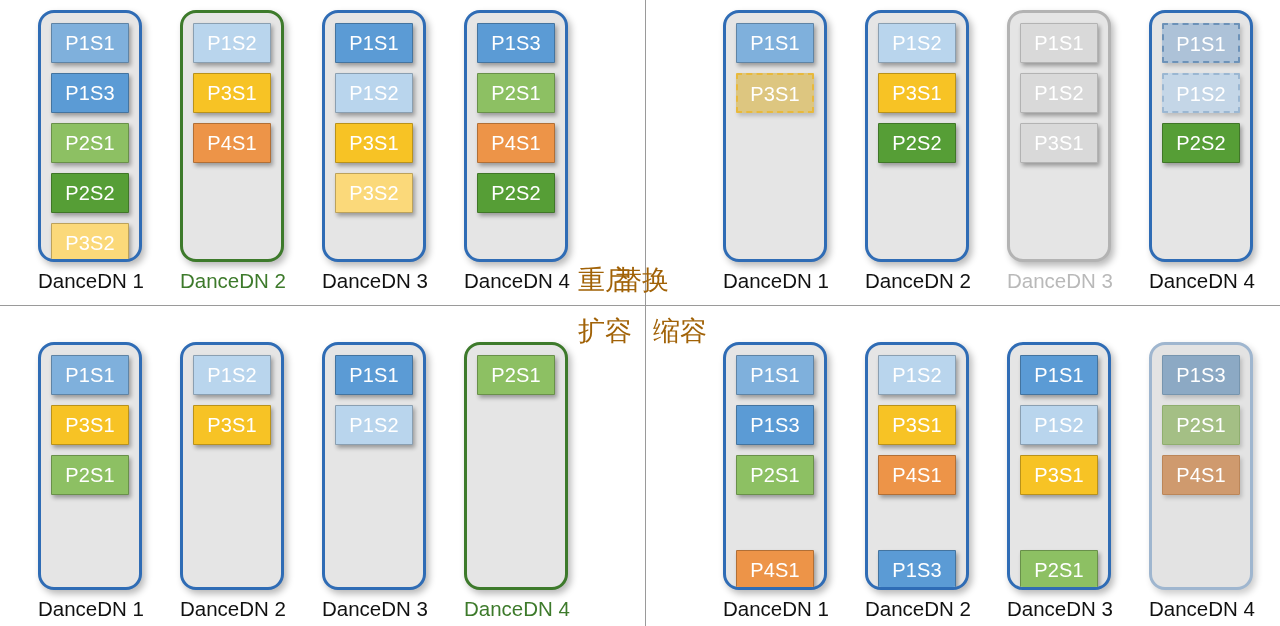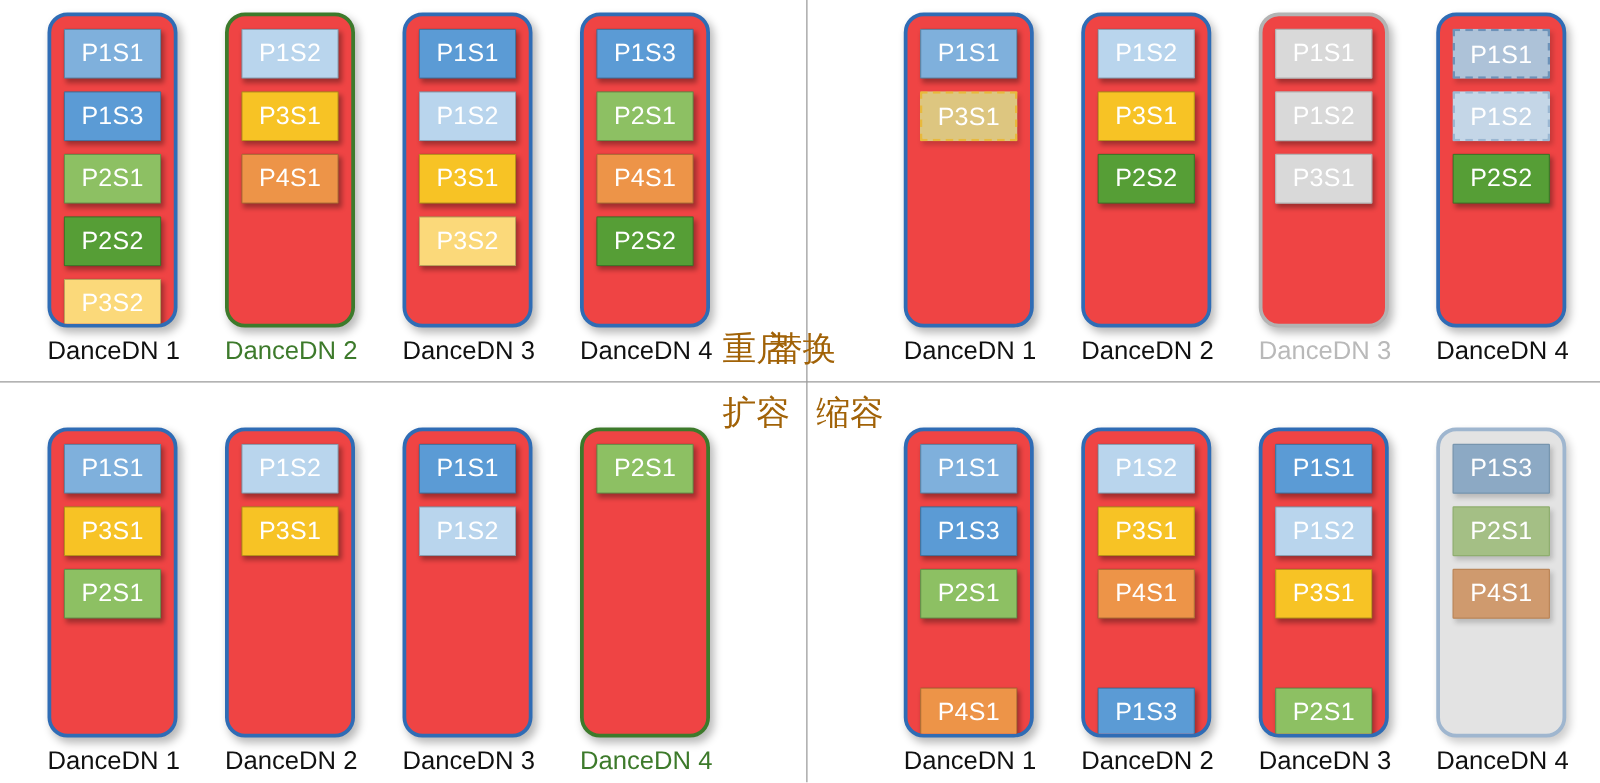--- a/index.html
+++ b/index.html
@@ -37,21 +37,21 @@
   
   .node{
     position:absolute;
     width:104px;
   }
   .node .shell{
     position:relative;
     box-sizing:border-box;
     border:3px solid #2f6cb5;
     border-radius:16px;
-    background:#ef4444;
+    background:#e5e5e5;
     box-shadow:3px 4px 7px rgba(0,0,0,.28);
     overflow:hidden;
   }
   .node.green .shell{border-color:#3d7a2b;}
   .node.grey  .shell{border-color:#b3b3b3;}
   .node.muted .shell{border-color:#9fb6cf;background:#e3e3e3;box-shadow:3px 4px 7px rgba(0,0,0,.20);}
 
   .node .caption{
     margin-top:8px;
     text-align:center;

